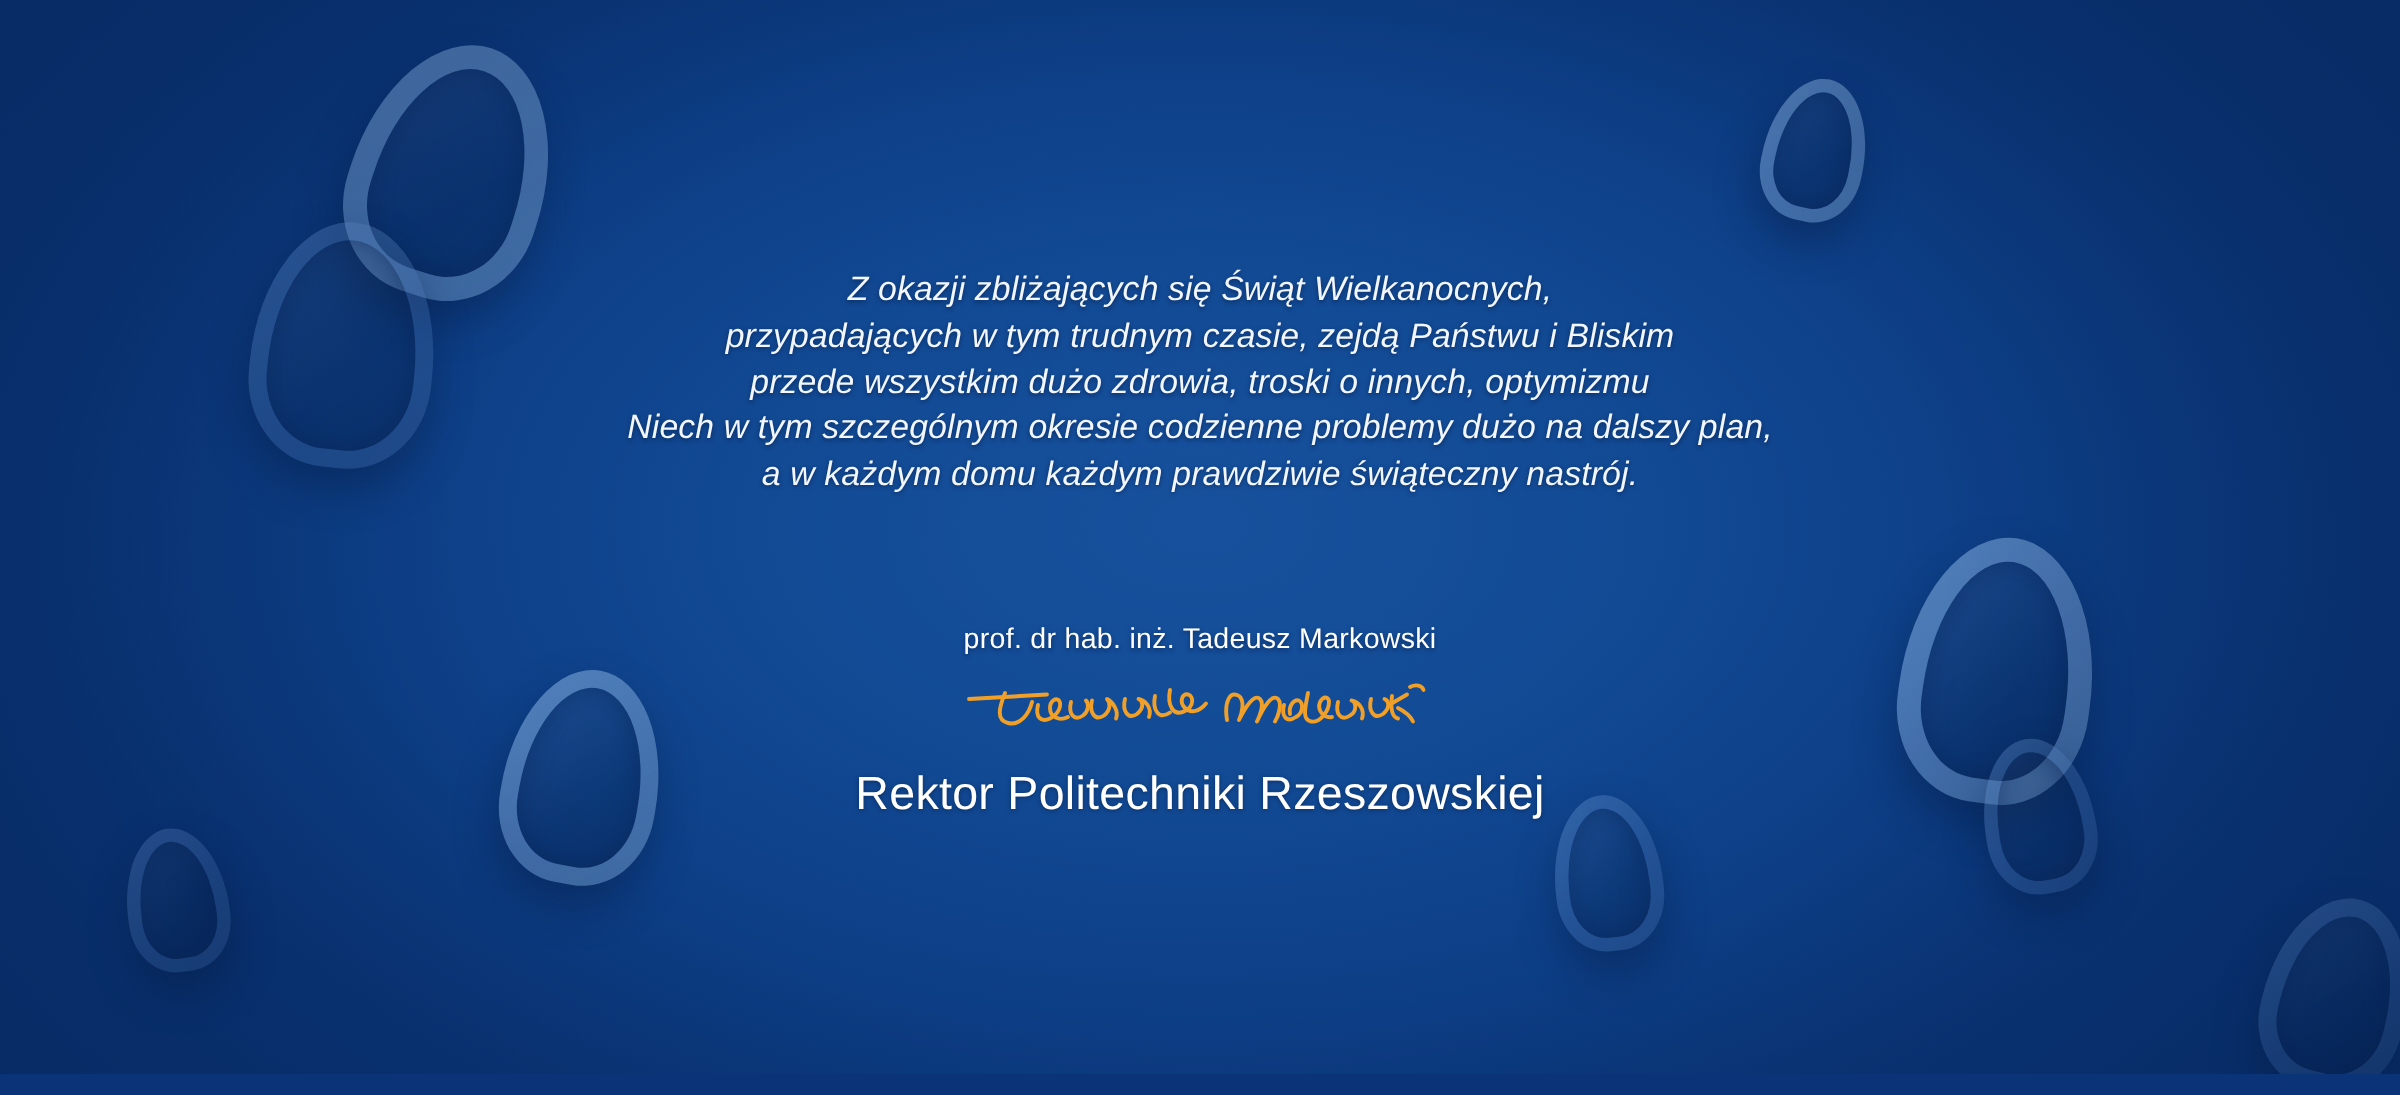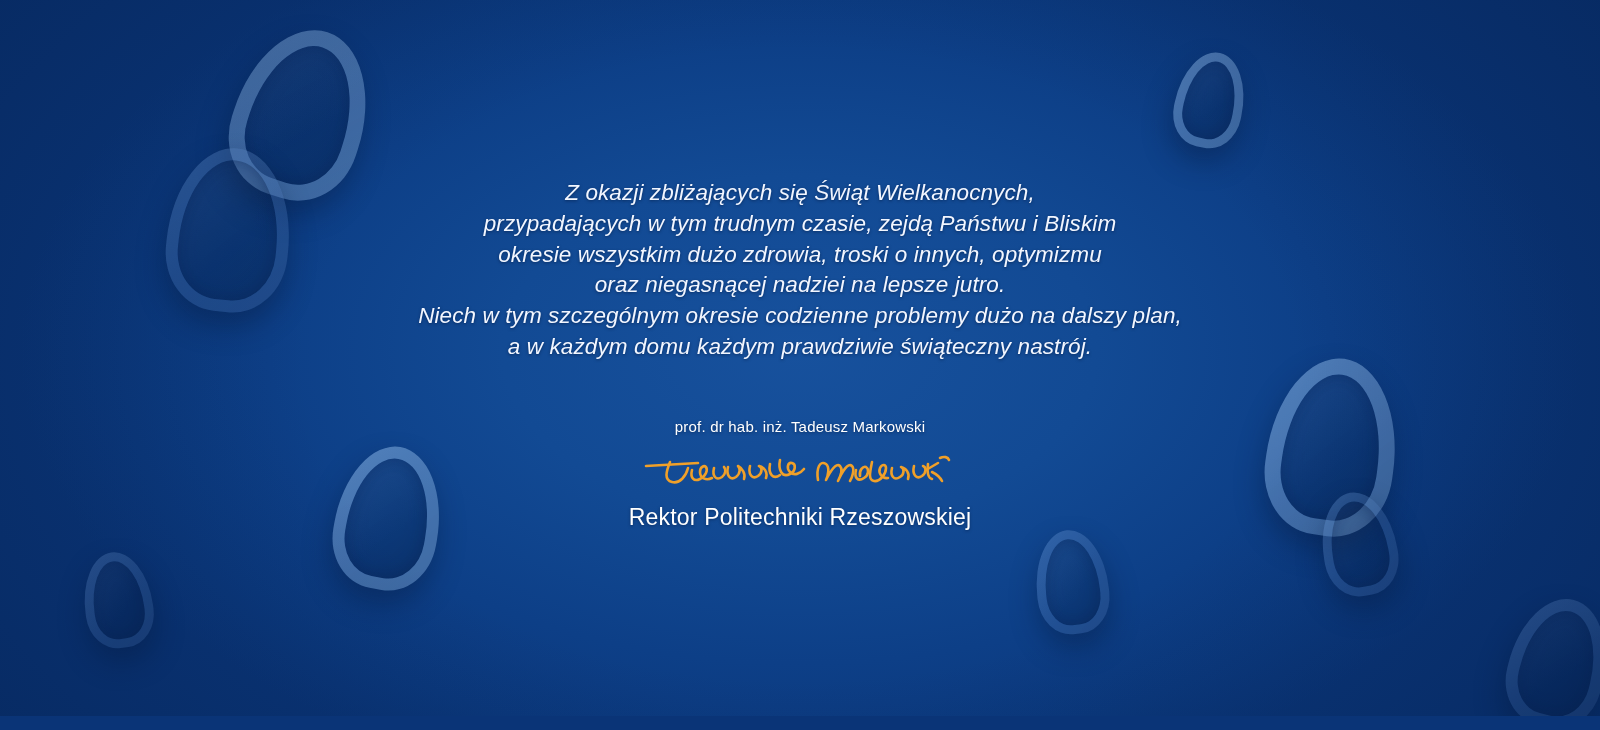--- a/index.html
+++ b/index.html
@@ -77,35 +77,35 @@
   .message .line { display: block; white-space: pre; }
 
   .signature-block {
     position: absolute;
     left: 0; right: 0;
     top: 412px;
     text-align: center;
   }
   .sig-name {
     color: #ffffff;
-    font-size: 15px;
+    font-size: 19px;
     line-height: 30px;
     letter-spacing: 0.2px;
     text-shadow: 0 1px 3px rgba(3,22,56,0.5);
   }
   .sig-script {
     margin-top: 12px;
     height: 36px;
     position: relative;
   }
   .sig-script svg { display: block; margin: 0 auto; }
   .sig-role {
-    margin-top: 12px;
+    margin-top: 24px;
     color: #ffffff;
-    font-size: 23px;
+    font-size: 31px;
     line-height: 30px;
     letter-spacing: 0.2px;
     text-shadow: 0 1px 3px rgba(3,22,56,0.5);
   }
   .sr-only {
     position: absolute;
     width: 1px; height: 1px;
     overflow: hidden;
     clip: rect(0 0 0 0);
     white-space: nowrap;
@@ -151,22 +151,21 @@
   <div class="egg dim" style="left:1510px; top:598px; width:96px; height:130px; transform: rotate(14deg);">
     <div class="ring medium"></div>
     <div class="shade"></div>
   </div>
 
   <div class="vignette"></div>
 
   <div class="message">
     <span class="line">Z okazji zbliżających się Świąt Wielkanocnych,</span>
     <span class="line">przypadających w tym trudnym czasie, zejdą Państwu i Bliskim</span>
-    <span class="line">okresie wszystkim dużo zdrowia, troski o innych, optymizmu</span>
-    <span class="line">oraz niegasnącej nadziei na lepsze jutro.</span>
+    <span class="line">przede wszystkim dużo zdrowia, troski o innych, optymizmu</span>
     <span class="line">Niech w tym szczególnym okresie codzienne problemy dużo na dalszy plan,</span>
     <span class="line">a w każdym domu każdym prawdziwie świąteczny nastrój.</span>
   </div>
 
   <div class="signature-block">
     <div class="sig-name">prof. dr hab. inż. Tadeusz Markowski</div>
 
     <div class="sig-script">
       <svg width="320" height="36" viewBox="0 0 320 36" aria-hidden="true">
         <g fill="none" stroke="#f0a029" stroke-width="2.6" stroke-linecap="round" stroke-linejoin="round">

